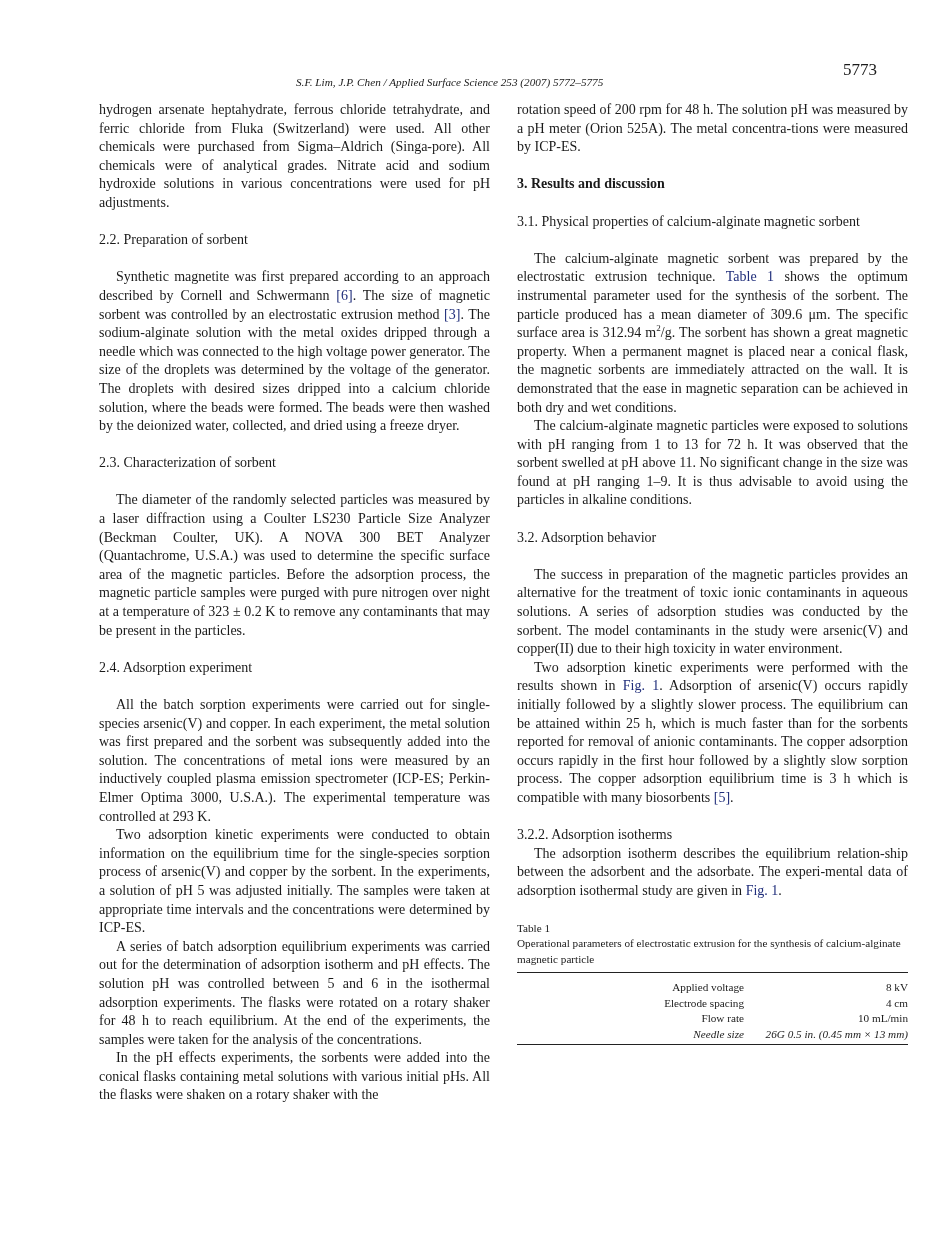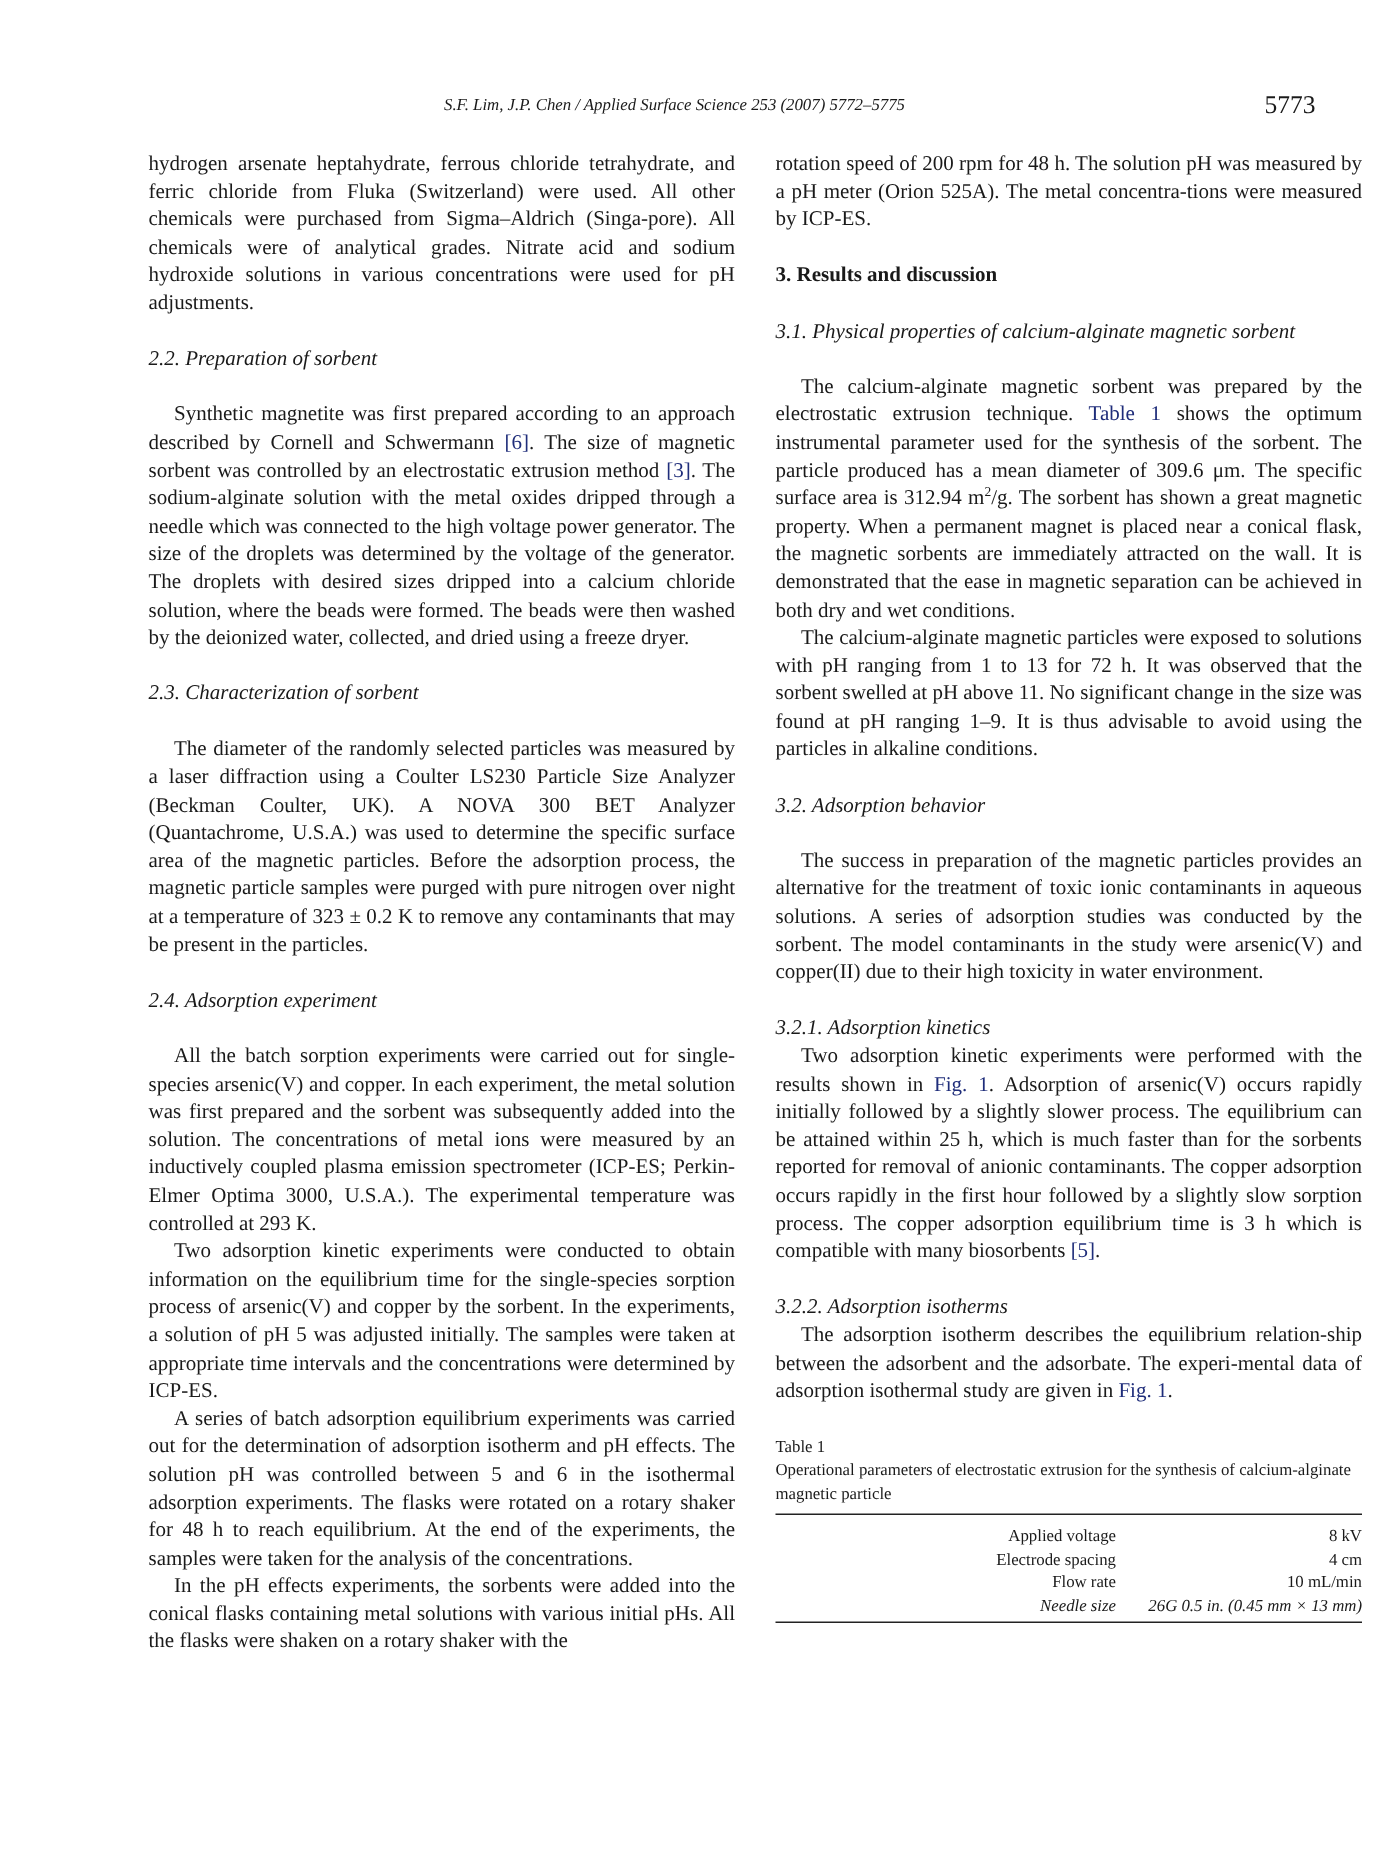--- a/index.html
+++ b/index.html
@@ -2,36 +2,36 @@
 <html><head>
 <meta charset="utf-8">
 <style>
   html, body { margin: 0; padding: 0; background: #ffffff; }
   body {
     width: 925px; height: 1234px; position: relative; overflow: hidden;
     font-family: "Liberation Serif", "DejaVu Serif", serif;
     color: #1a1a1a;
   }
   .running-head {
-    position: absolute; top: 64px; left: 296px; width: 580px;
+    position: absolute; top: 76px; left: 296px; width: 580px;
     font-size: 11.2px; font-style: italic; white-space: nowrap;
   }
   .page-number {
     position: absolute; top: 60px; right: 48px;
     font-size: 17px;
   }
   .column {
     position: absolute; top: 101px; width: 391px;
     font-size: 14px; line-height: 18.6px; margin-left: 32px;
   }
   .col-left { left: 67px; }
   .col-right { left: 485px; }
   p { margin: 0; text-align: justify; text-indent: 17px; hyphens: manual; }
   p.noindent { text-indent: 0; }
-  .sec-head-italic { font-style: italic; margin: 18.6px 0 18.6px 0; text-align: left; }
+  .sec-head-italic { margin: 18.6px 0 18.6px 0; text-align: left; }
   .sec-head-italic.tight { margin-bottom: 0; }
   .sec-head-bold { font-weight: bold; margin: 18.6px 0 18.6px 0; }
   a.ref { color: #1f2d7a; text-decoration: none; }
   sup { font-size: 9px; line-height: 0; }
 
   .table-block { margin-top: 20px; font-size: 11.2px; line-height: 15.5px; }
   .table-label { margin: 0; }
   .table-caption { margin: 0 0 5px 0; text-align: left; }
   table.params { width: 100%; border-collapse: collapse; border-top: 1px solid #222; border-bottom: 1px solid #222; }
   table.params td { padding: 0; vertical-align: top; font-size: 11.2px; line-height: 15.5px; text-align: right; }
@@ -66,21 +66,20 @@
 
   <div class="sec-head-bold">3.  Results and discussion</div>
 
   <div class="sec-head-italic" style="margin-top:0;">3.1.  Physical properties of calcium-alginate magnetic sorbent</div>
   <p><span>The calcium-alginate magnetic sorbent was prepared by the electrostatic extrusion technique. </span><a class="ref">Table 1</a><span> shows the optimum instrumental parameter used for the synthesis of the sorbent. The particle produced has a mean diameter of 309.6 μm. The specific surface area is 312.94 m</span><sup>2</sup><span>/g. The sorbent has shown a great magnetic property. When a permanent magnet is placed near a conical flask, the magnetic sorbents are immediately attracted on the wall. It is demonstrated that the ease in magnetic separation can be achieved in both dry and wet conditions.</span></p>
   <p>The calcium-alginate magnetic particles were exposed to solutions with pH ranging from 1 to 13 for 72 h. It was observed that the sorbent swelled at pH above 11. No significant change in the size was found at pH ranging 1–9. It is thus advisable to avoid using the particles in alkaline conditions.</p>
 
   <div class="sec-head-italic">3.2.  Adsorption behavior</div>
   <p>The success in preparation of the magnetic particles provides an alternative for the treatment of toxic ionic contaminants in aqueous solutions. A series of adsorption studies was conducted by the sorbent. The model contaminants in the study were arsenic(V) and copper(II) due to their high toxicity in water environment.</p>
 
-  <div class="sec-head-italic tight">3.2.1.  Adsorption kinetics</div>
   <p><span>Two adsorption kinetic experiments were performed with the results shown in </span><a class="ref">Fig. 1</a><span>. Adsorption of arsenic(V) occurs rapidly initially followed by a slightly slower process. The equilibrium can be attained within 25 h, which is much faster than for the sorbents reported for removal of anionic contaminants. The copper adsorption occurs rapidly in the first hour followed by a slightly slow sorption process. The copper adsorption equilibrium time is 3 h which is compatible with many biosorbents </span><a class="ref">[5]</a><span>.</span></p>
 
   <div class="sec-head-italic tight">3.2.2.  Adsorption isotherms</div>
   <p><span>The adsorption isotherm describes the equilibrium relation-ship between the adsorbent and the adsorbate. The experi-mental data of adsorption isothermal study are given in </span><a class="ref">Fig. 1</a><span>.</span></p>
 
   <div class="table-block">
     <div class="table-label">Table 1</div>
     <div class="table-caption">Operational parameters of electrostatic extrusion for the synthesis of calcium-alginate magnetic particle</div>
     <table class="params">
       <tbody>

